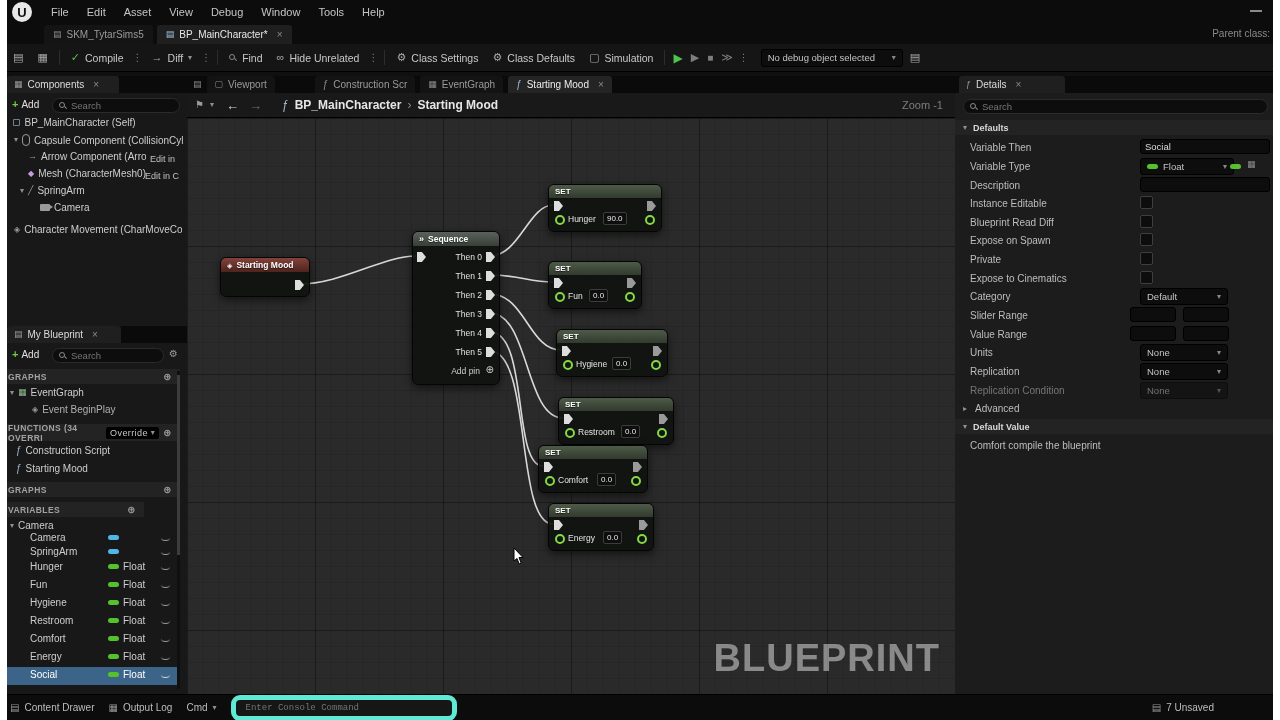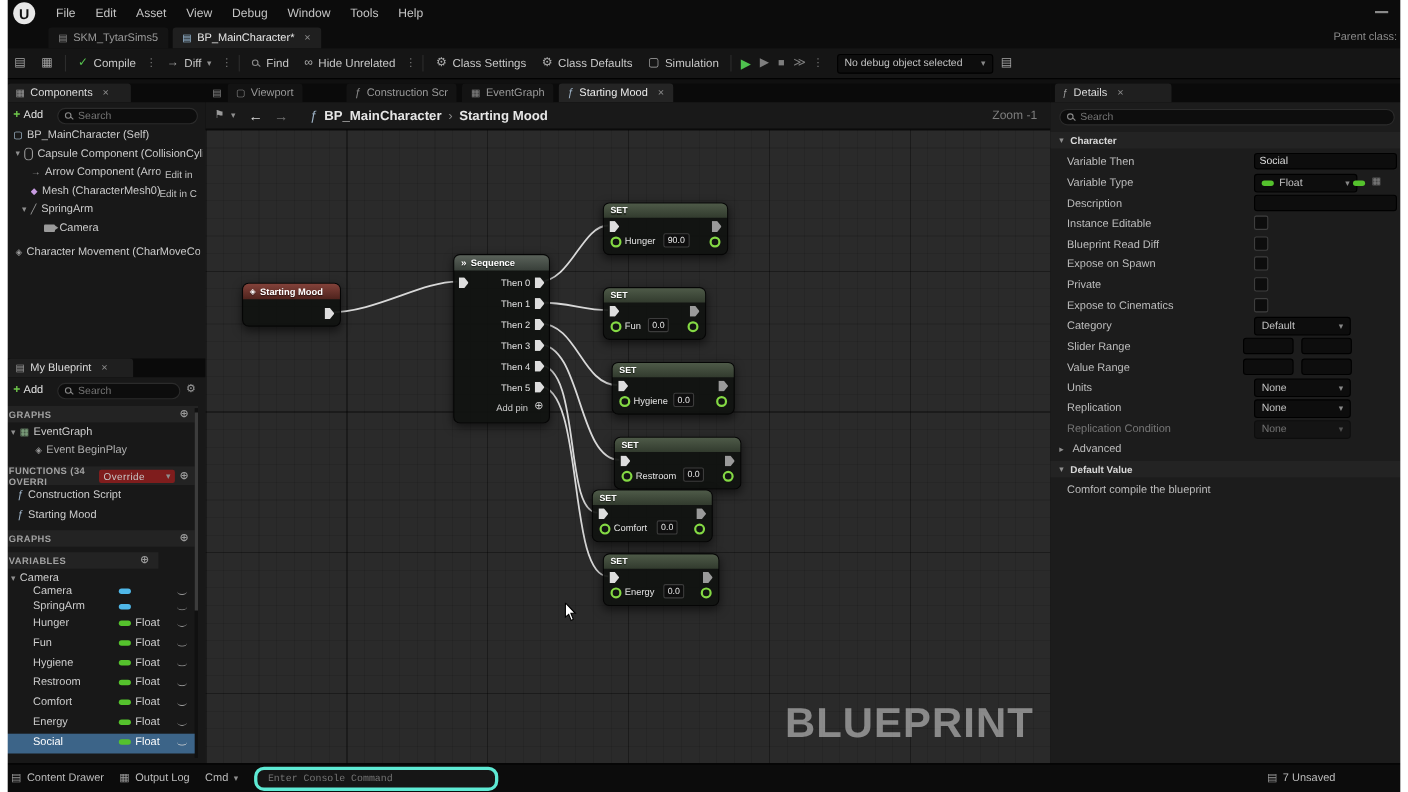--- a/index.html
+++ b/index.html
@@ -89,21 +89,21 @@
   .execp{position:absolute;width:9px;height:10px;background:#dedede;clip-path:polygon(0 0,55% 0,100% 50%,55% 100%,0 100%);}
   .execp.dim{background:#9a9a9a;}
   .fpin{position:absolute;width:6px;height:6px;border:2px solid #84d944;border-radius:50%;}
   .vbox{position:absolute;background:#0e0e0e;border:1px solid #3c3c3c;border-radius:2px;font-size:8px;color:#eaeaea;height:11px;line-height:11px;padding:0 3px;}
   .plbl{position:absolute;font-size:8.5px;color:#e2e2e2;white-space:nowrap;}
 
   
   .statusbar{left:0;top:694px;width:1280px;height:26px;background:#0c0c0c;border-top:1px solid #000;
              display:flex;align-items:center;padding:0 10px;box-sizing:border-box;gap:14px;}
   .sbtn{display:flex;align-items:center;gap:5px;font-size:10px;color:#bdbdbd;white-space:nowrap;}
-  .console{background:#161616;border:3px solid #5eead4;border-radius:9px;height:16px;width:200px;display:flex;align-items:center;padding:0 8px;}
+  .console{background:#161616;border:5px solid #5eead4;border-radius:9px;height:16px;width:200px;display:flex;align-items:center;padding:0 8px;}
   .console input{background:transparent;border:none;outline:none;color:#9a9a9a;font-size:9px;width:100%;
                  font-family:"Liberation Mono","DejaVu Sans Mono",monospace;}
   .unsaved{position:absolute;right:66px;display:flex;align-items:center;gap:5px;font-size:10px;color:#bdbdbd;}
   .scrollbar{position:absolute;width:3px;background:#101010;}
   .scrollthumb{position:absolute;width:3px;background:#3c3c3c;}
 </style>
 </head>
 <body>
 
 <div class="app">
@@ -293,21 +293,21 @@
       <span class="caret g">▾</span>
       <span class="g" style="color:#8fb98f;font-size:9px">▦</span>
       <span>EventGraph</span>
     </div>
     <div class="trow" style="left:32px;top:61px;width:148px;color:#b0b0b0">
       <span class="g" style="color:#9a9a9a;font-size:8px">◈</span>
       <span>Event BeginPlay</span>
     </div>
     <div class="sechdr" style="left:0;top:81px;width:180px;height:17px">
       <span>FUNCTIONS (34 OVERRI</span>
-      <span class="flex" style="margin-left:auto;gap:19px;background:#7f1d1d;border-radius:2px;padding:1px 4px;font-weight:normal;font-size:9px;color:#c8c8c8">
+      <span class="flex" style="margin-left:auto;gap:3px;background:#000000;border-radius:2px;padding:1px 4px;font-weight:normal;font-size:9px;color:#c8c8c8">
         <span>Override</span>
         <span class="caret g">▾</span>
       </span>
       <span class="g" style="margin-left:4px;font-size:10px;color:#9a9a9a">⊕</span>
     </div>
     <div class="trow" style="left:16px;top:102px;width:164px">
       <span class="g" style="color:#9fb4c8;font-size:10px">ƒ</span>
       <span>Construction Script</span>
     </div>
     <div class="trow" style="left:16px;top:120px;width:164px">
@@ -547,21 +547,21 @@
       <span class="pclose">×</span>
     </div>
   </div>
   <div class="abs" style="left:955px;top:93px;width:325px;height:601px;background:#1c1c1c">
     <div class="abs srch" style="left:8px;top:6px;width:305px">
       <span class="m-glass"></span>
       <input placeholder="Search" style="">
     </div>
     <div class="sechdr" style="left:0;top:27px;width:325px;height:15px;font-size:9px;color:#d8d8d8;letter-spacing:0">
       <span class="caret g" style="margin-right:6px">▾</span>
-      <span>Character</span>
+      <span>Defaults</span>
     </div>
 
     <span class="dlabel" style="left:15px;top:49px">Variable Then</span>
     <input class="tin" style="left: 185px; top: 46px; width: 130px;" value="Social">
 
     <span class="dlabel" style="left:15px;top:68px">Variable Type</span>
     <div class="dd ddn" style="left:185px;top:65px;width:80px;height:15px">
       <span class="pill green"></span>
       <span>Float</span>
       <span class="cv g">▾</span>

